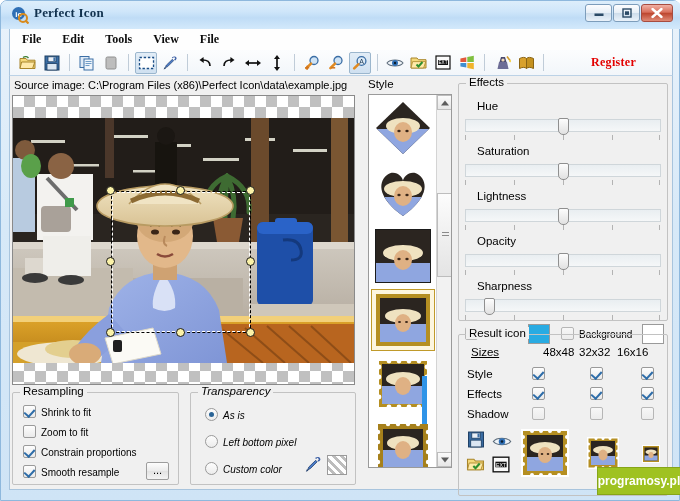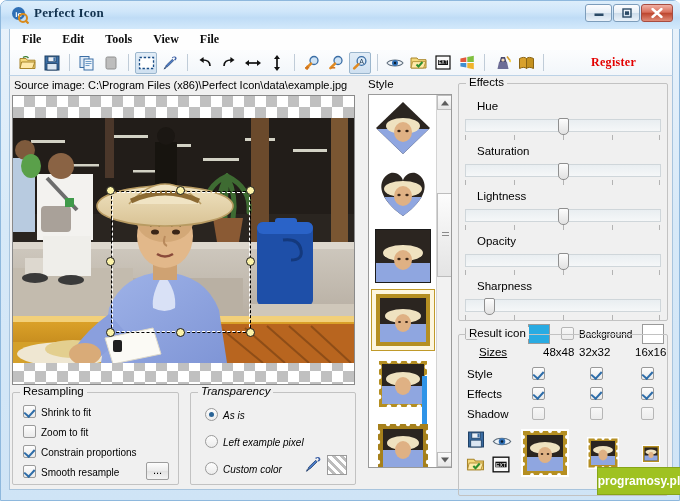--- a/index.html
+++ b/index.html
@@ -622,21 +622,21 @@
       <div class="smallbtn" style="left:133px; top:69px; width:23px; height:18px; line-height:14px;">...</div>
     </div>
 
     <div class="group" style="left:180px; top:316px; width:166px; height:93px;font-style:italic;">
       <span class="legend">Transparency</span>
 
       <div class="optrow" style="left:14px; top:15px;">
         <span class="rad on"></span><span>As is</span>
       </div>
       <div class="optrow" style="left:14px; top:42px;">
-        <span class="rad"></span><span>Left example pixel</span>
+        <span class="rad"></span><span>Left bottom pixel</span>
       </div>
       <div class="optrow" style="left:14px; top:69px;">
         <span class="rad"></span><span>Custom color</span>
       </div>
 
       <span style="position:absolute; left:113px; top:62px;">
         <svg width="18" height="19" viewBox="0 0 16 16">
           <path d="M12.8 1.4a2 2 0 0 1 1.8 1.9c0 .7-.5 1.4-1.5 2.3l-1-1.1 1.2-1.2-1.3-1.3-1.2 1.2-1-1C10.8 1.5 11.9 1.4 12.8 1.4z" fill="#3b5fa5"></path>
           <path d="M10.4 4.3l1.3 1.3-6 6-2.5 1.2 1.1-2.6z" fill="#4b7cc9" stroke="#23406e" stroke-width=".7"></path>
           <path d="M2.6 12.2l1.4 1.4-2.4 .9z" fill="#23406e"></path>
@@ -858,24 +858,24 @@
     <span class="swatch" style="left:518px; top:248px; width:22px; height:20px; background:#29abe2;"></span>
 
     <div class="optrow" style="left:551px; top:251px;">
       <span class="chk dim"></span><span>Background</span>
     </div>
     <span class="swatch" style="left:632px; top:248px; width:22px; height:20px; background:#ffffff;"></span>
 
     <div class="group" style="left:448px; top:258px; width:210px; height:162px;">
       <span class="legend">Result icon</span>
 
-      <div class="hdr" style="left:20px;   top:11px;text-decoration:underline;">Sizes</div>
+      <div class="hdr" style="left:12px;   top:11px;text-decoration:underline;">Sizes</div>
       <div class="hdr" style="left:60px;  top:11px;margin-left:24px;">48x48</div>
       <div class="hdr" style="left:120px; top:11px;">32x32</div>
-      <div class="hdr" style="left:176px; top:11px;text-align:right;">16x16</div>
+      <div class="hdr" style="left:158px; top:11px;text-align:right;">16x16</div>
 
       <div class="hdr" style="left:8px; top:33px;">Style</div>
       <span class="chk on" style="position:absolute; left:73px;  top:32px;"></span>
       <span class="chk on" style="position:absolute; left:131px; top:32px;"></span>
       <span class="chk on" style="position:absolute; left:182px; top:32px;"></span>
 
       <div class="hdr" style="left:8px; top:53px;">Effects</div>
       <span class="chk on" style="position:absolute; left:73px;  top:52px;"></span>
       <span class="chk on" style="position:absolute; left:131px; top:52px;"></span>
       <span class="chk on" style="position:absolute; left:182px; top:52px;"></span>

